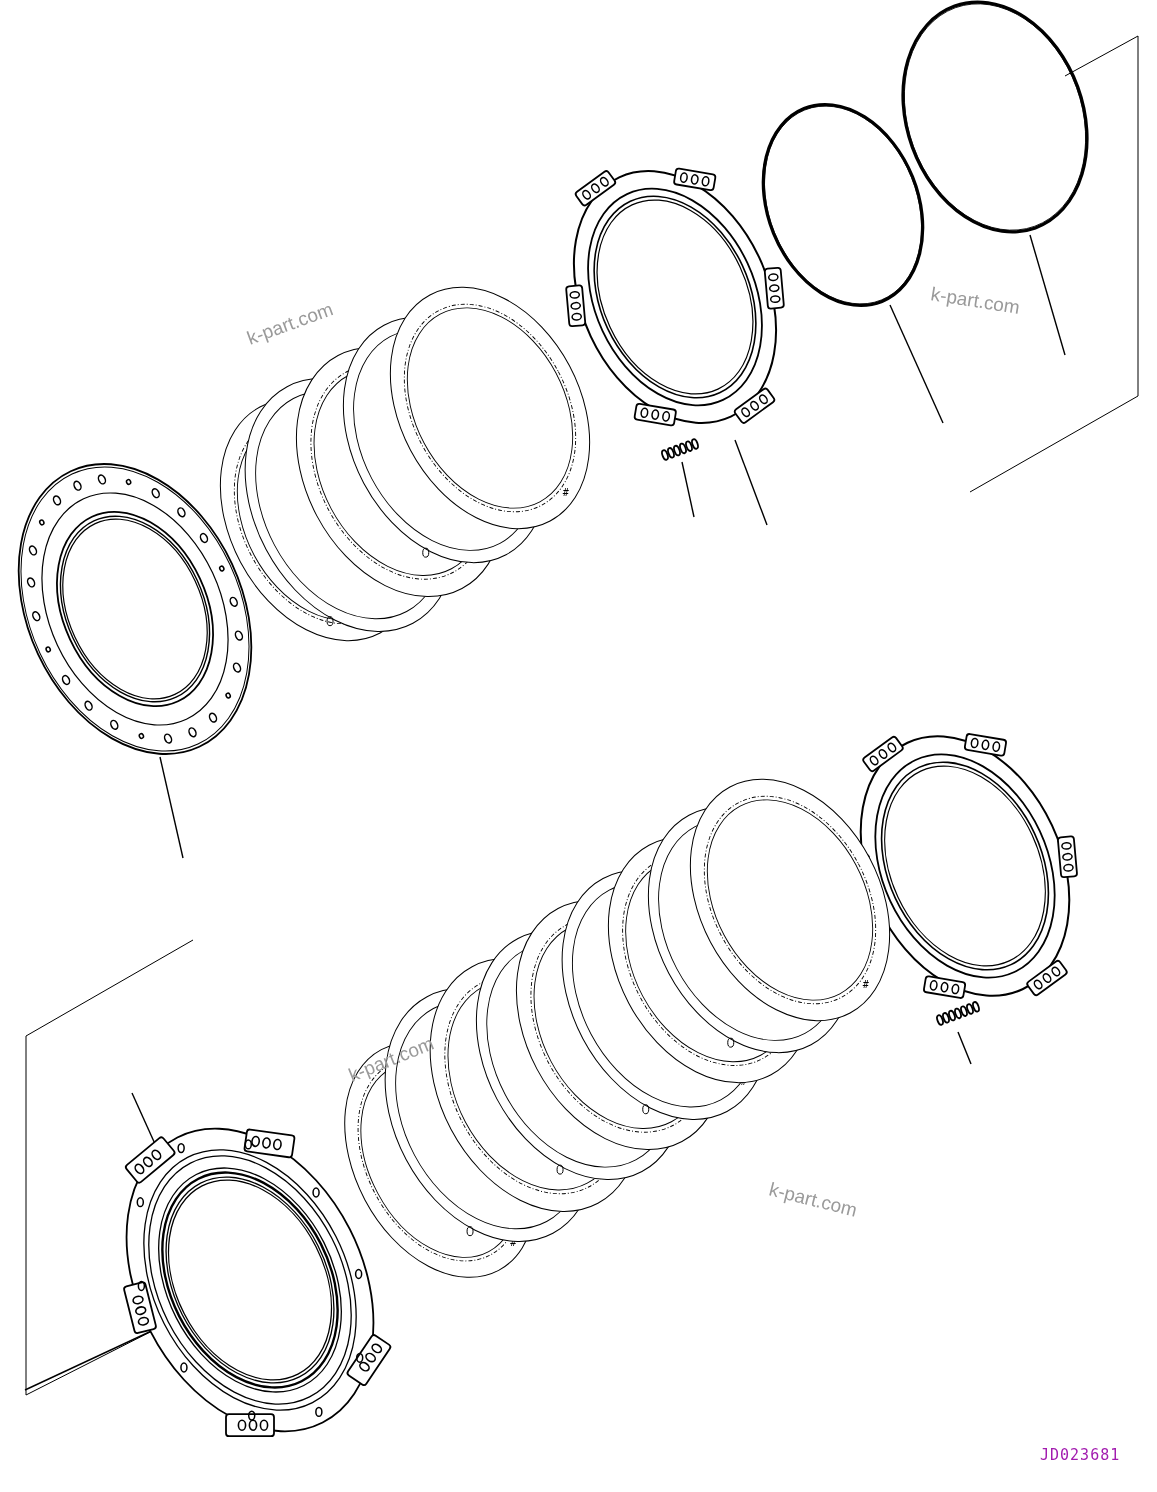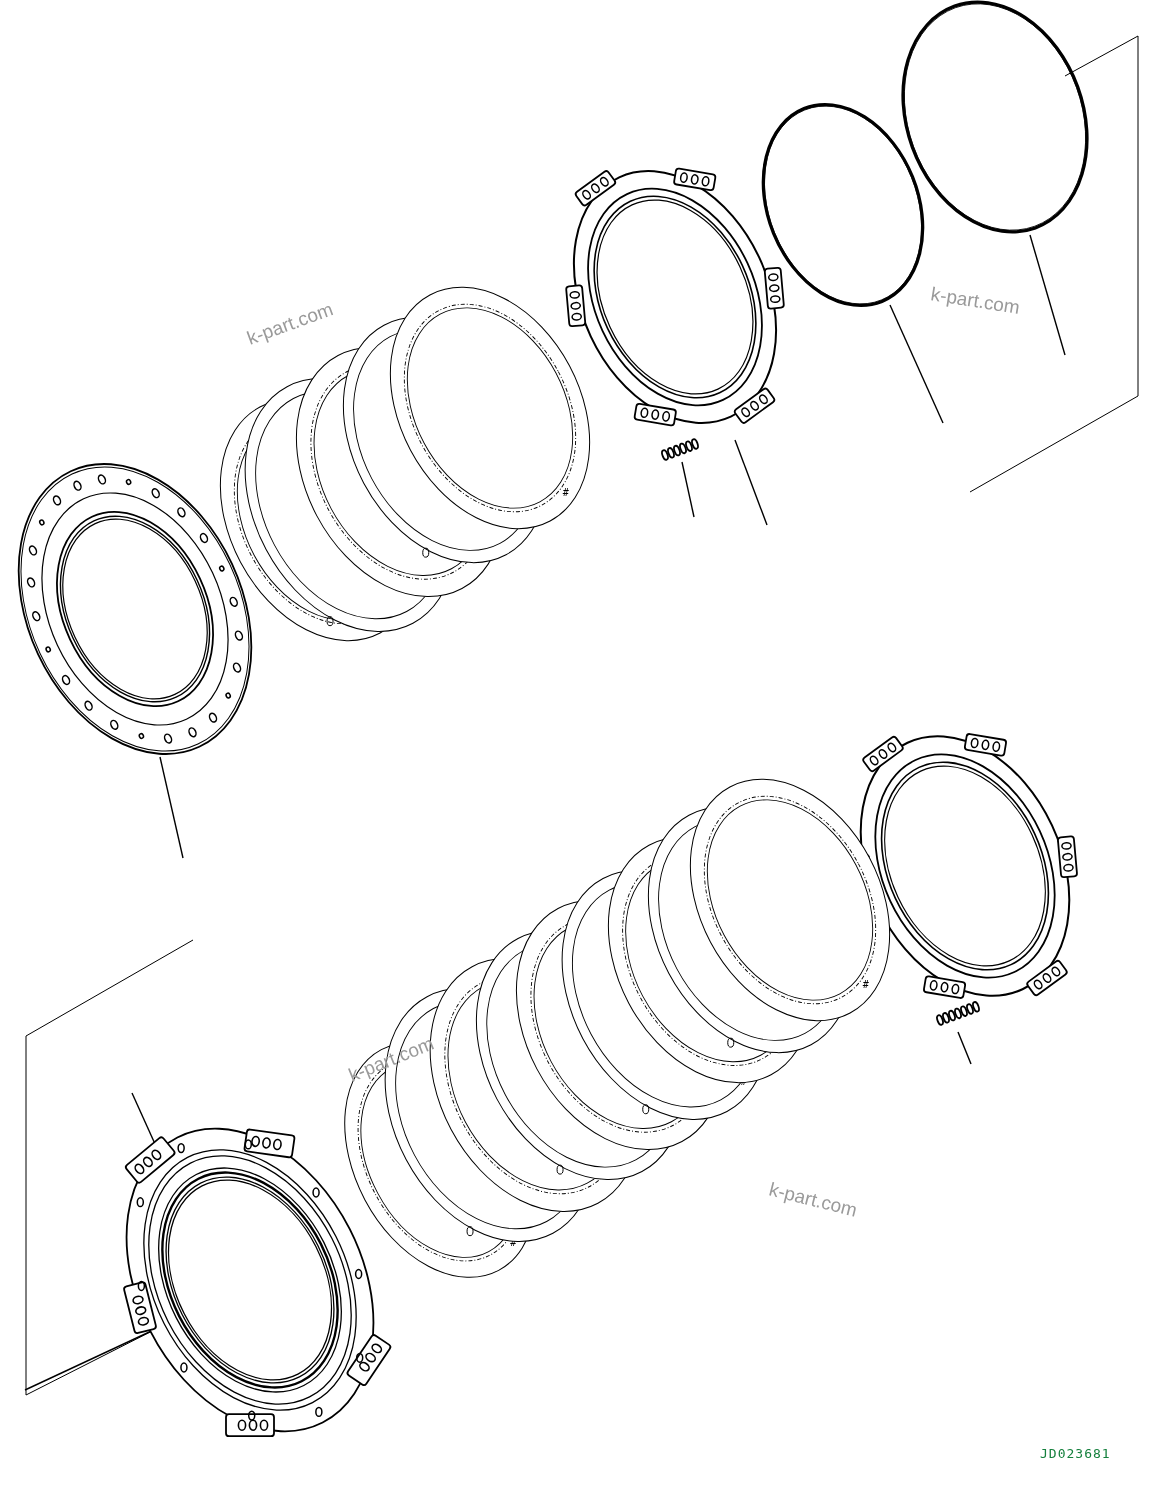--- a/index.html
+++ b/index.html
@@ -1,19 +1,19 @@
 <!DOCTYPE html>
 <html><head>
 <meta charset="utf-8">
 <style>
   html, body { margin: 0; padding: 0; background: #ffffff; }
   #canvas { position: relative; width: 1157px; height: 1492px; background: #ffffff; overflow: hidden; }
   svg { position: absolute; left: 0; top: 0; }
   .wm { font-family: "Liberation Sans", sans-serif; font-size: 19px; fill: #9a9a9a; }
-  .drawing-id { position: absolute; left: 1040px; top: 1446px; font-family: "DejaVu Sans Mono", monospace; font-size: 13px; letter-spacing: 1px; color: #15803d; text-align: center; }
+  .drawing-id { position: absolute; left: 1040px; top: 1446px; font-family: "DejaVu Sans Mono", monospace; font-size: 15px; letter-spacing: 1px; color: #a21caf; text-align: center; }
 </style>
 </head>
 <body>
 
 <div id="canvas">
   <svg id="diagram-svg" width="1157" height="1492" viewBox="0 0 1157 1492">
     <g id="boundaries" stroke="#000" stroke-width="1" fill="none">
         <line x1="1065" y1="76" x2="1138" y2="36" stroke-width="1"></line>
         <line x1="1138" y1="36" x2="1138" y2="396" stroke-width="1"></line>
         <line x1="1138" y1="396" x2="970" y2="492" stroke-width="1"></line>

